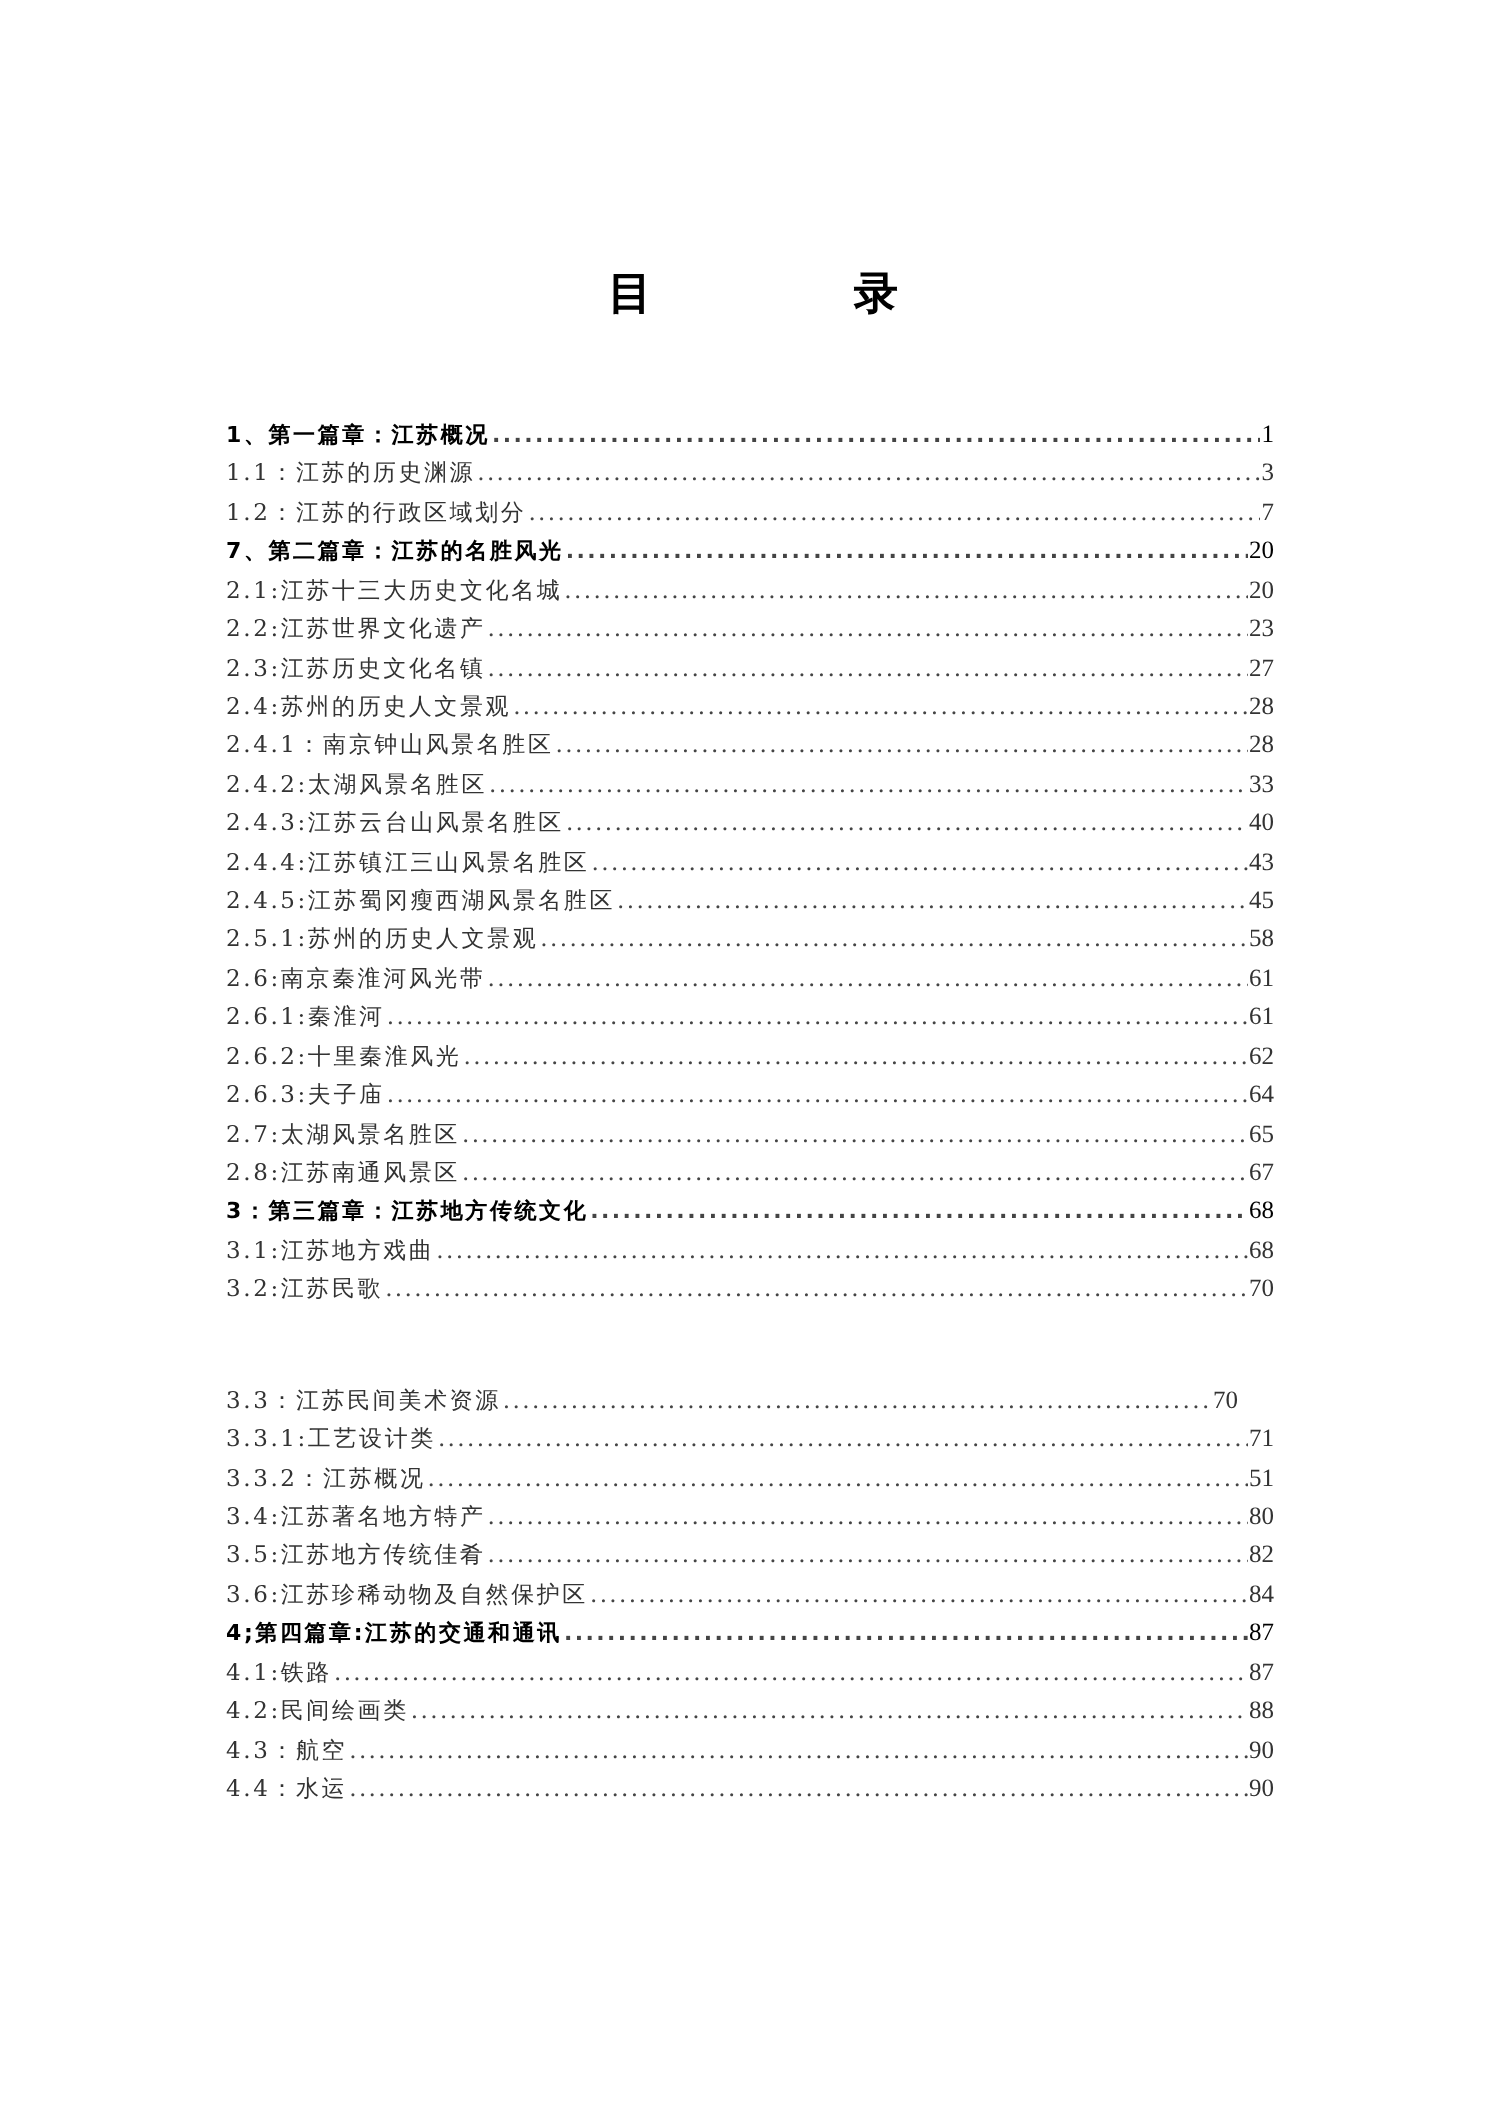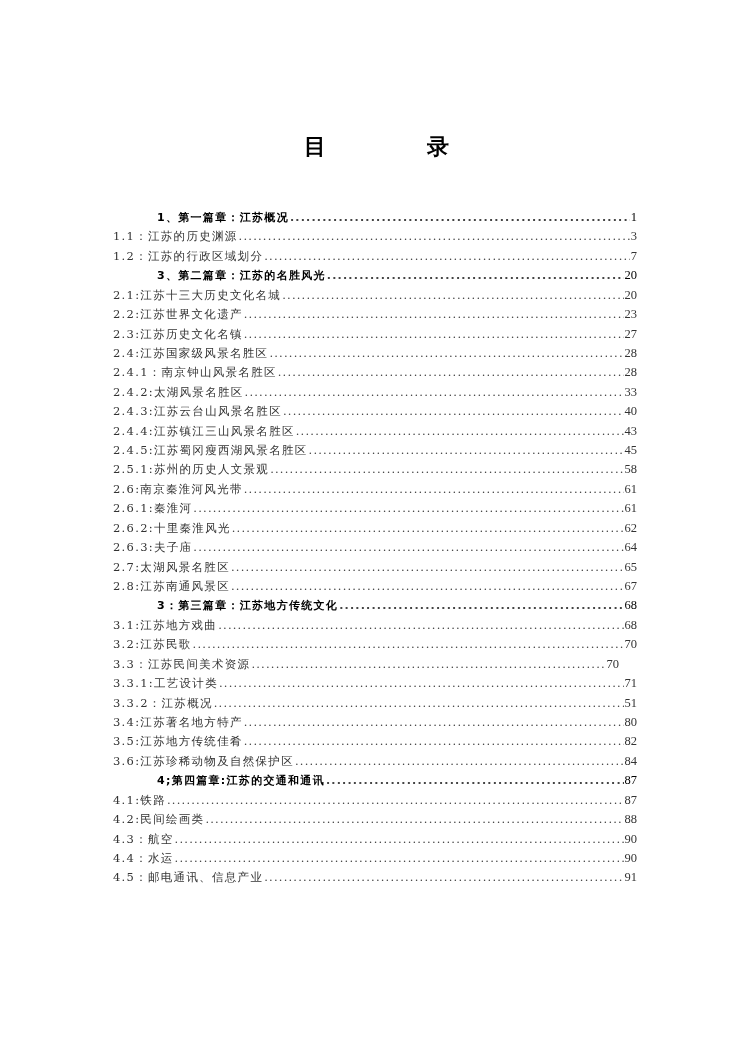--- a/index.html
+++ b/index.html
@@ -10,23 +10,23 @@
            font-family: "DejaVu Sans", sans-serif; font-weight: bold; font-size: 22px; color: #000; }
   .title .c1 { position: absolute; left: 4px; top: 0; }
   .title .c2 { position: absolute; left: 127px; top: 0; }
   .toc { position: absolute; left: 113px; top: 208px; width: 524px; }
   .row { display: flex; align-items: baseline; height: 19.43px; line-height: 19.43px;
          font-size: 11.5px; white-space: nowrap; overflow: hidden; color: #333; }
   .row .label { flex: 0 0 auto; letter-spacing: 1.3px; }
   .row .dots { flex: 1 1 auto; overflow: hidden; margin: 0 1px; color: #444; letter-spacing: 1.2px; }
   .row .dots::after { content: "............................................................................................................................................................................"; }
   .row .page-num { flex: 0 0 auto; font-family: "Liberation Serif", serif; font-size: 12.5px; }
-  .row.bold { font-weight: bold; color: #000; font-family: "DejaVu Sans", sans-serif; font-size: 11px; margin-left: 44px; }
+  .row.bold { font-weight: bold; color: #000; font-family: "DejaVu Sans", sans-serif; font-size: 11px; }
   .row.bold .page-num { font-weight: normal; }
-  .row.short { width: 506px; }
+  .row.short { width: 506px; margin-top: 36px; }
 </style>
 </head>
 <body>
 
 <div class="page">
   <div class="title">
     <span class="c1">目</span>
     <span class="c2">录</span>
   </div>
 
@@ -40,41 +40,41 @@
         <span class="label">1.1：江苏的历史渊源</span>
         <span class="dots"></span>
         <span class="page-num">3</span>
       </div>
     <div class="row">
         <span class="label">1.2：江苏的行政区域划分</span>
         <span class="dots"></span>
         <span class="page-num">7</span>
       </div>
     <div class="row bold">
-        <span class="label">3、第二篇章：江苏的名胜风光</span>
+        <span class="label">7、第二篇章：江苏的名胜风光</span>
         <span class="dots"></span>
         <span class="page-num">20</span>
       </div>
     <div class="row">
         <span class="label">2.1:江苏十三大历史文化名城</span>
         <span class="dots"></span>
         <span class="page-num">20</span>
       </div>
     <div class="row">
         <span class="label">2.2:江苏世界文化遗产</span>
         <span class="dots"></span>
         <span class="page-num">23</span>
       </div>
     <div class="row">
         <span class="label">2.3:江苏历史文化名镇</span>
         <span class="dots"></span>
         <span class="page-num">27</span>
       </div>
     <div class="row">
-        <span class="label">2.4:江苏国家级风景名胜区</span>
+        <span class="label">2.4:苏州的历史人文景观</span>
         <span class="dots"></span>
         <span class="page-num">28</span>
       </div>
     <div class="row">
         <span class="label">2.4.1：南京钟山风景名胜区</span>
         <span class="dots"></span>
         <span class="page-num">28</span>
       </div>
     <div class="row">
         <span class="label">2.4.2:太湖风景名胜区</span>
@@ -193,20 +193,15 @@
       </div>
     <div class="row">
         <span class="label">4.3：航空</span>
         <span class="dots"></span>
         <span class="page-num">90</span>
       </div>
     <div class="row">
         <span class="label">4.4：水运</span>
         <span class="dots"></span>
         <span class="page-num">90</span>
-      </div>
-    <div class="row">
-        <span class="label">4.5：邮电通讯、信息产业</span>
-        <span class="dots"></span>
-        <span class="page-num">91</span>
       </div>
   </div>
 </div>
 
 </body></html>

